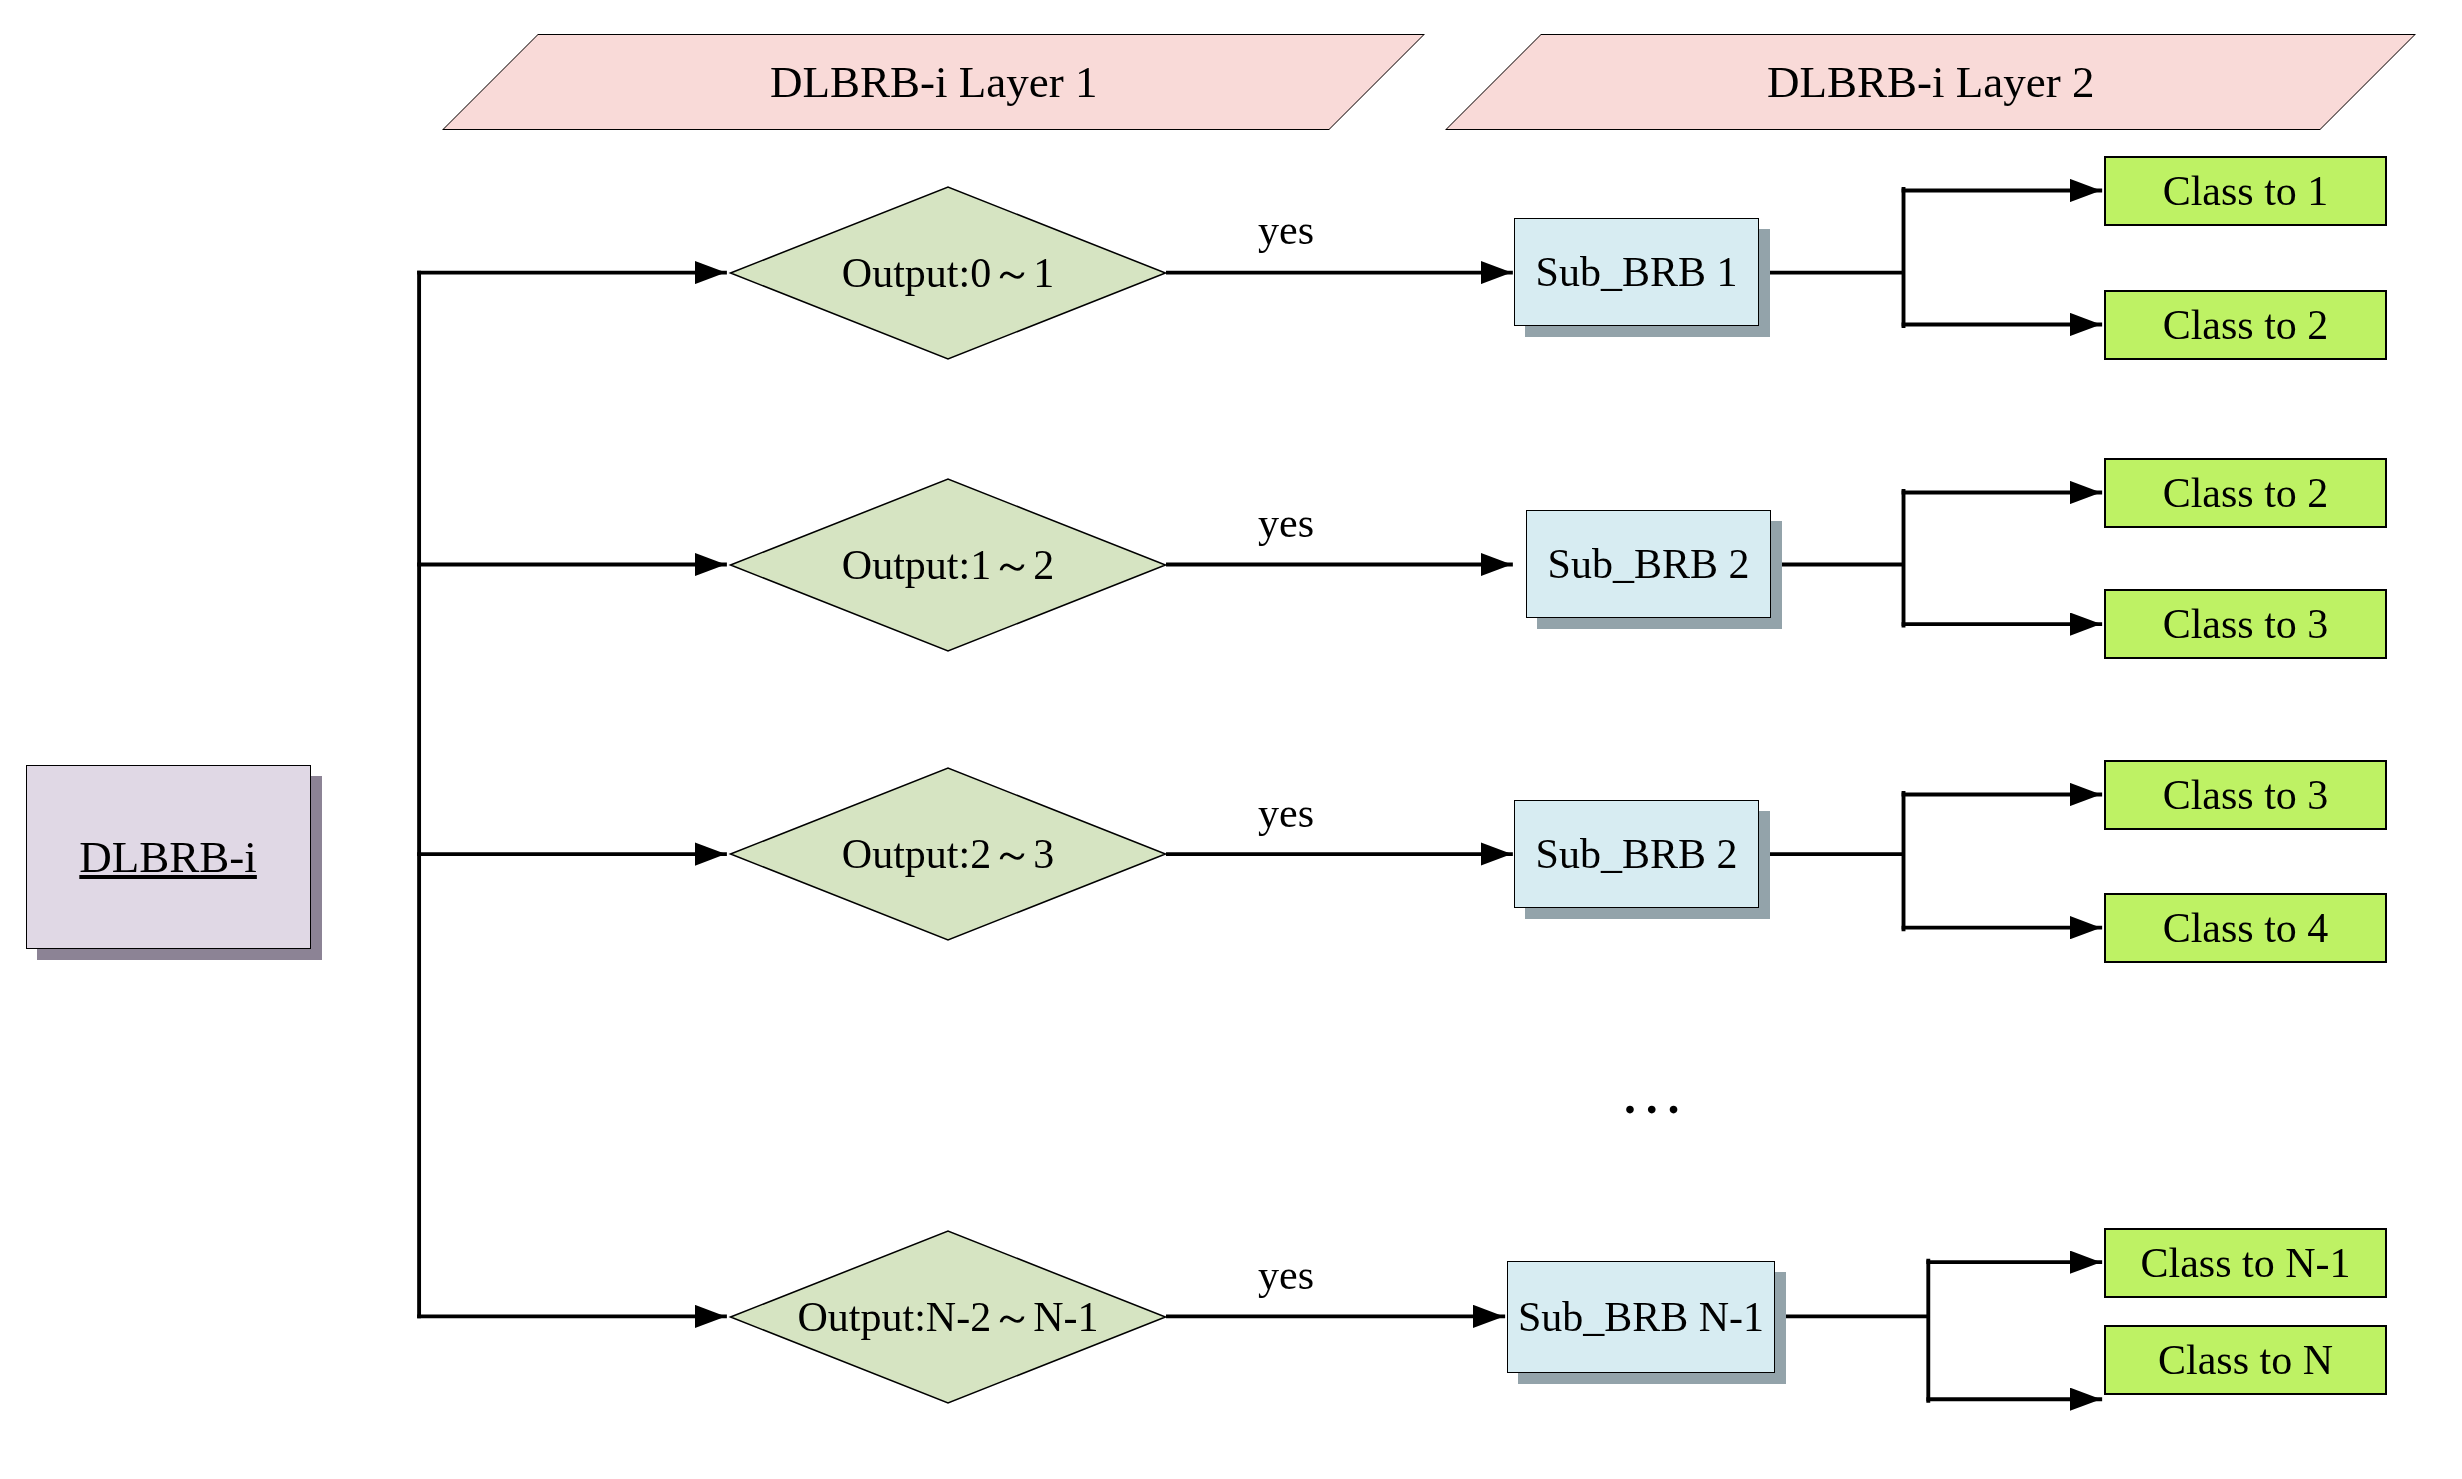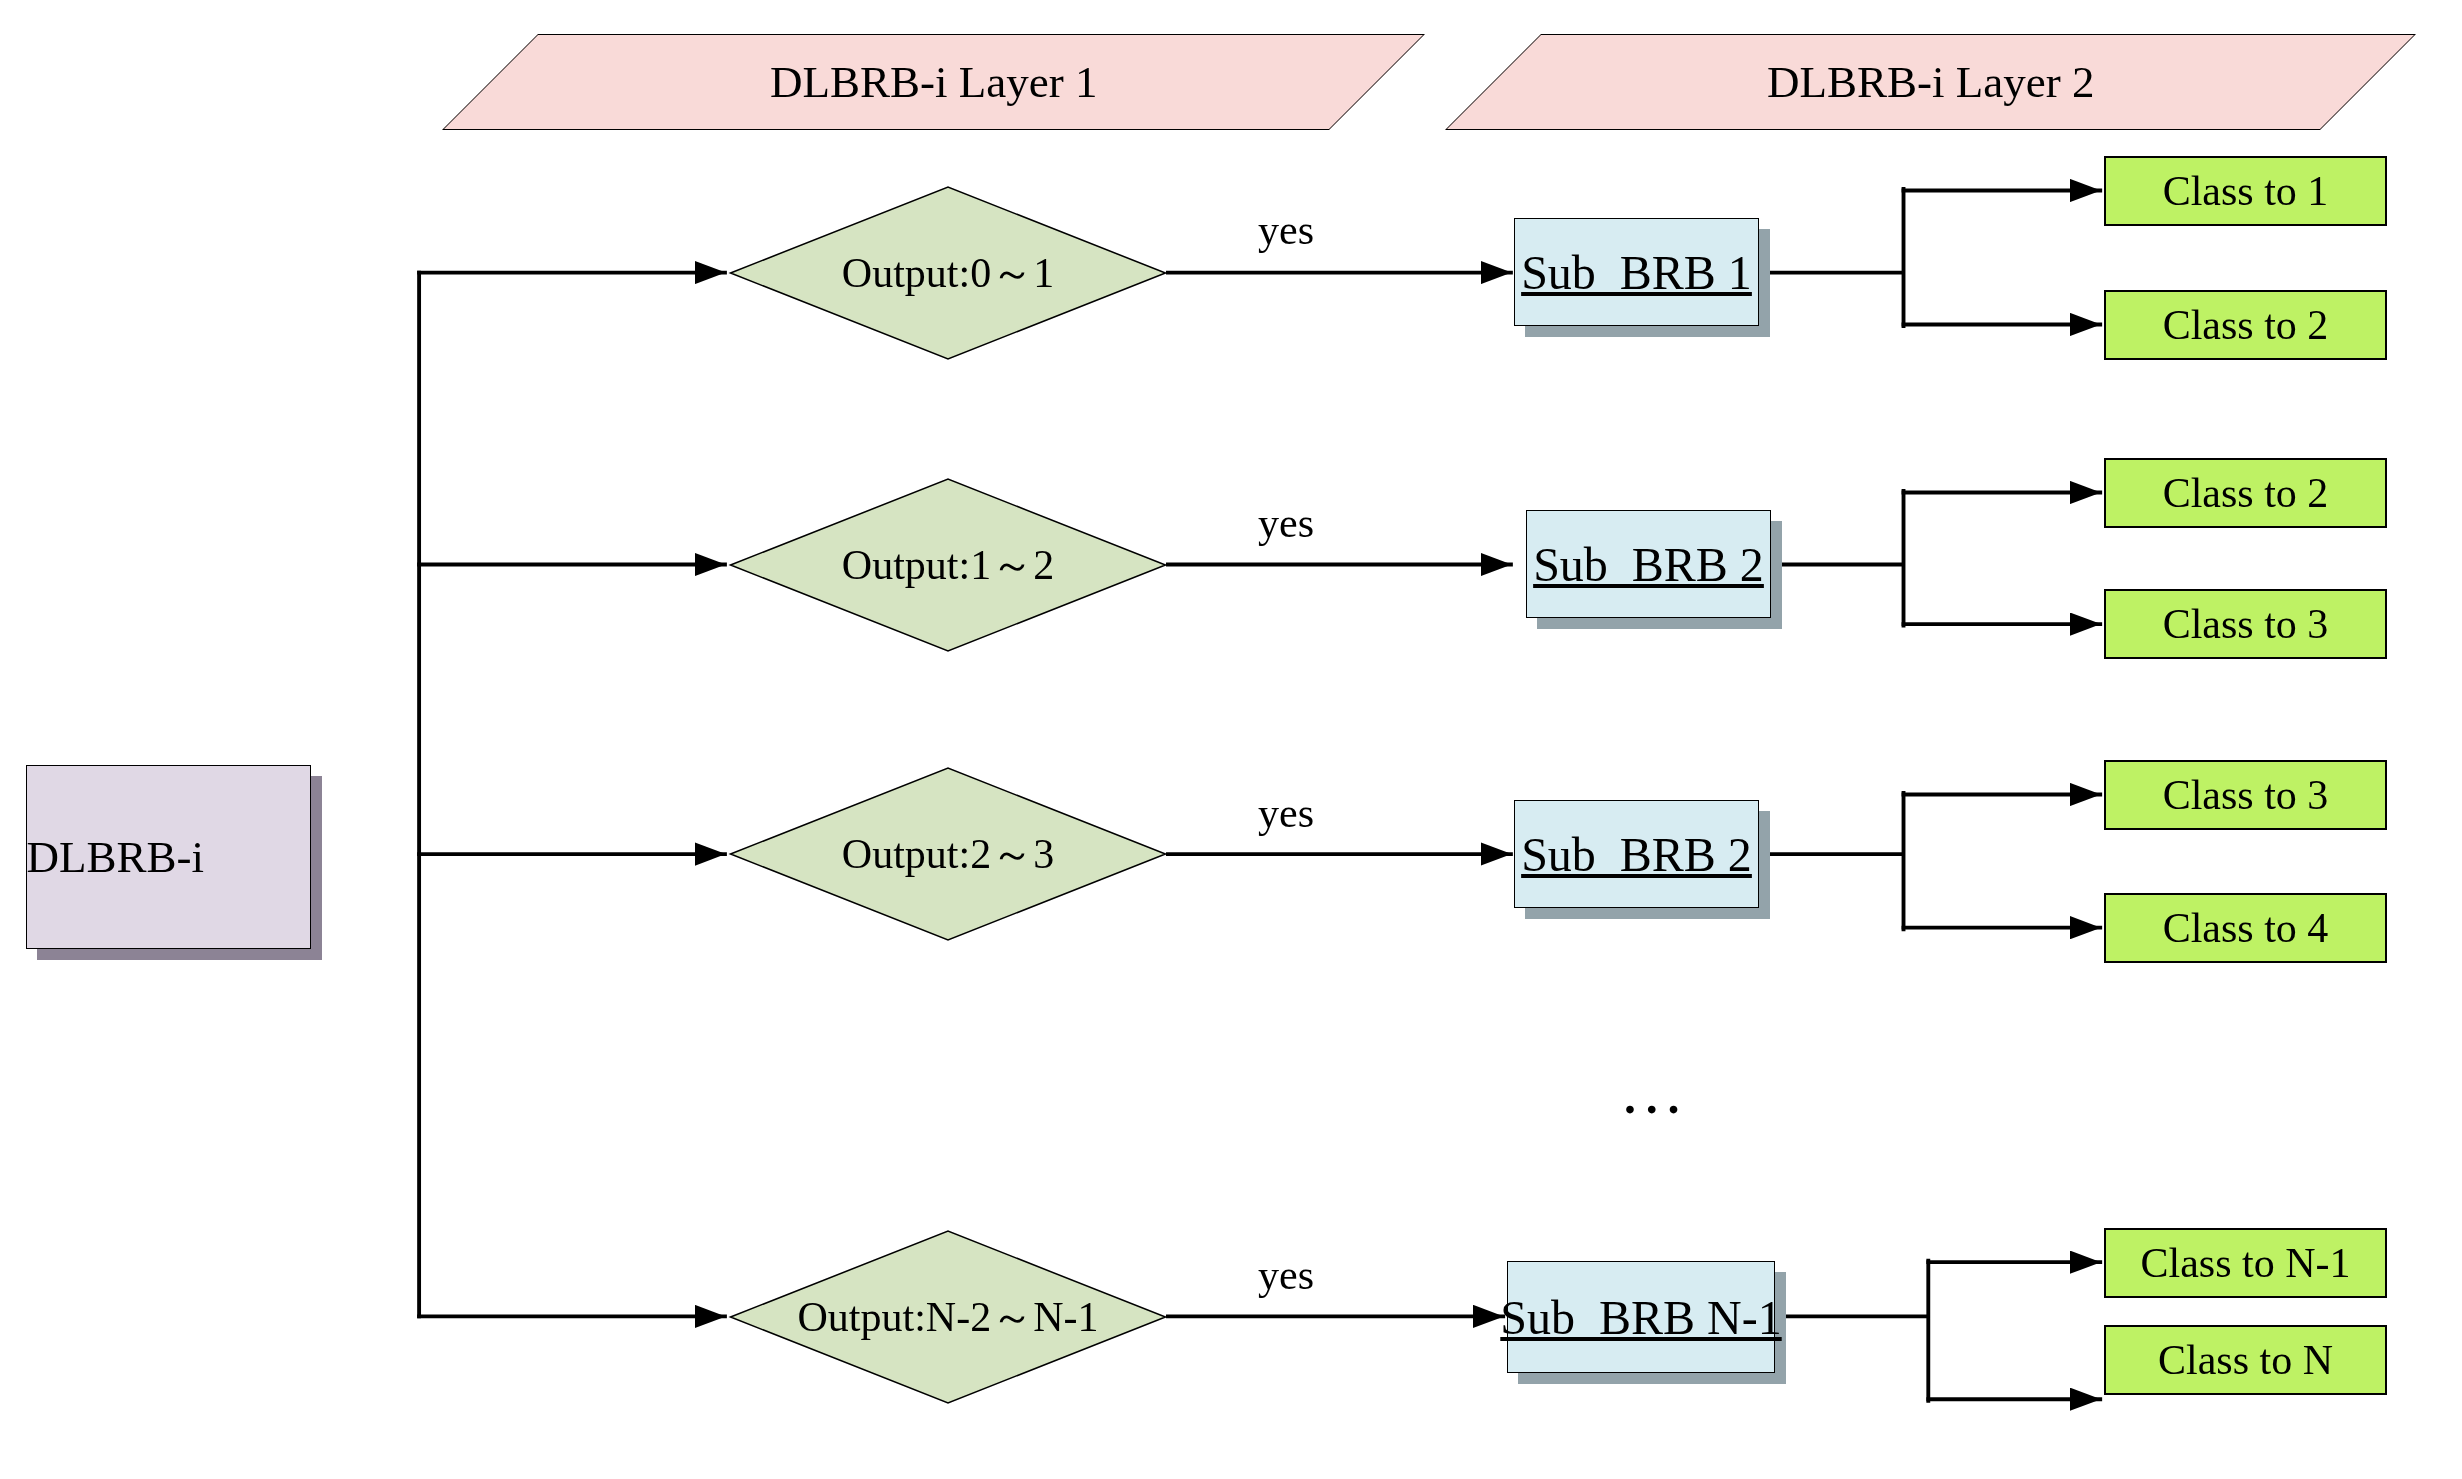--- a/index.html
+++ b/index.html
@@ -14,34 +14,34 @@
     position:absolute;height:96px;background:#f9dad8;border:1.5px solid #000;
     transform:skewX(-45deg);display:flex;align-items:center;justify-content:center;
     box-sizing:border-box;
   }
   .para .lbl{transform:skewX(45deg);font-size:45px;white-space:nowrap;}
 
   .rootbox{
     position:absolute;left:25.6px;top:765px;width:285px;height:184px;
     background:#e0d8e5;border:1.5px solid #000;box-sizing:border-box;
     box-shadow:11px 11px 0 #8c8395;
-    display:flex;align-items:center;font-size:45px;
+    display:flex;align-items:center;justify-content:center;font-size:45px;text-decoration:underline;
   }
 
   .diamond{position:absolute;left:727px;width:442px;height:178px;}
   .diamond svg{position:absolute;left:0;top:0;width:100%;height:100%;}
   .diamond .lbl{
     position:absolute;inset:0;display:flex;align-items:center;justify-content:center;
     font-size:42px;white-space:nowrap;
   }
 
   .subbox{
     position:absolute;background:#d7ecf2;border:1.5px solid #000;box-sizing:border-box;
     box-shadow:11px 11px 0 #93a3aa;
-    display:flex;align-items:center;justify-content:center;font-size:48px;white-space:nowrap;text-decoration:underline;
+    display:flex;align-items:center;justify-content:center;font-size:42px;white-space:nowrap;
   }
   .classbox{
     position:absolute;left:2104px;width:283px;height:70px;
     background:#bef264;border:2.3px solid #000;box-sizing:border-box;
     display:flex;align-items:center;justify-content:center;font-size:42px;white-space:nowrap;
   }
   .edge-label{
     position:absolute;transform:translate(-50%,-50%);font-size:42px;white-space:nowrap;
   }
   .dots{

